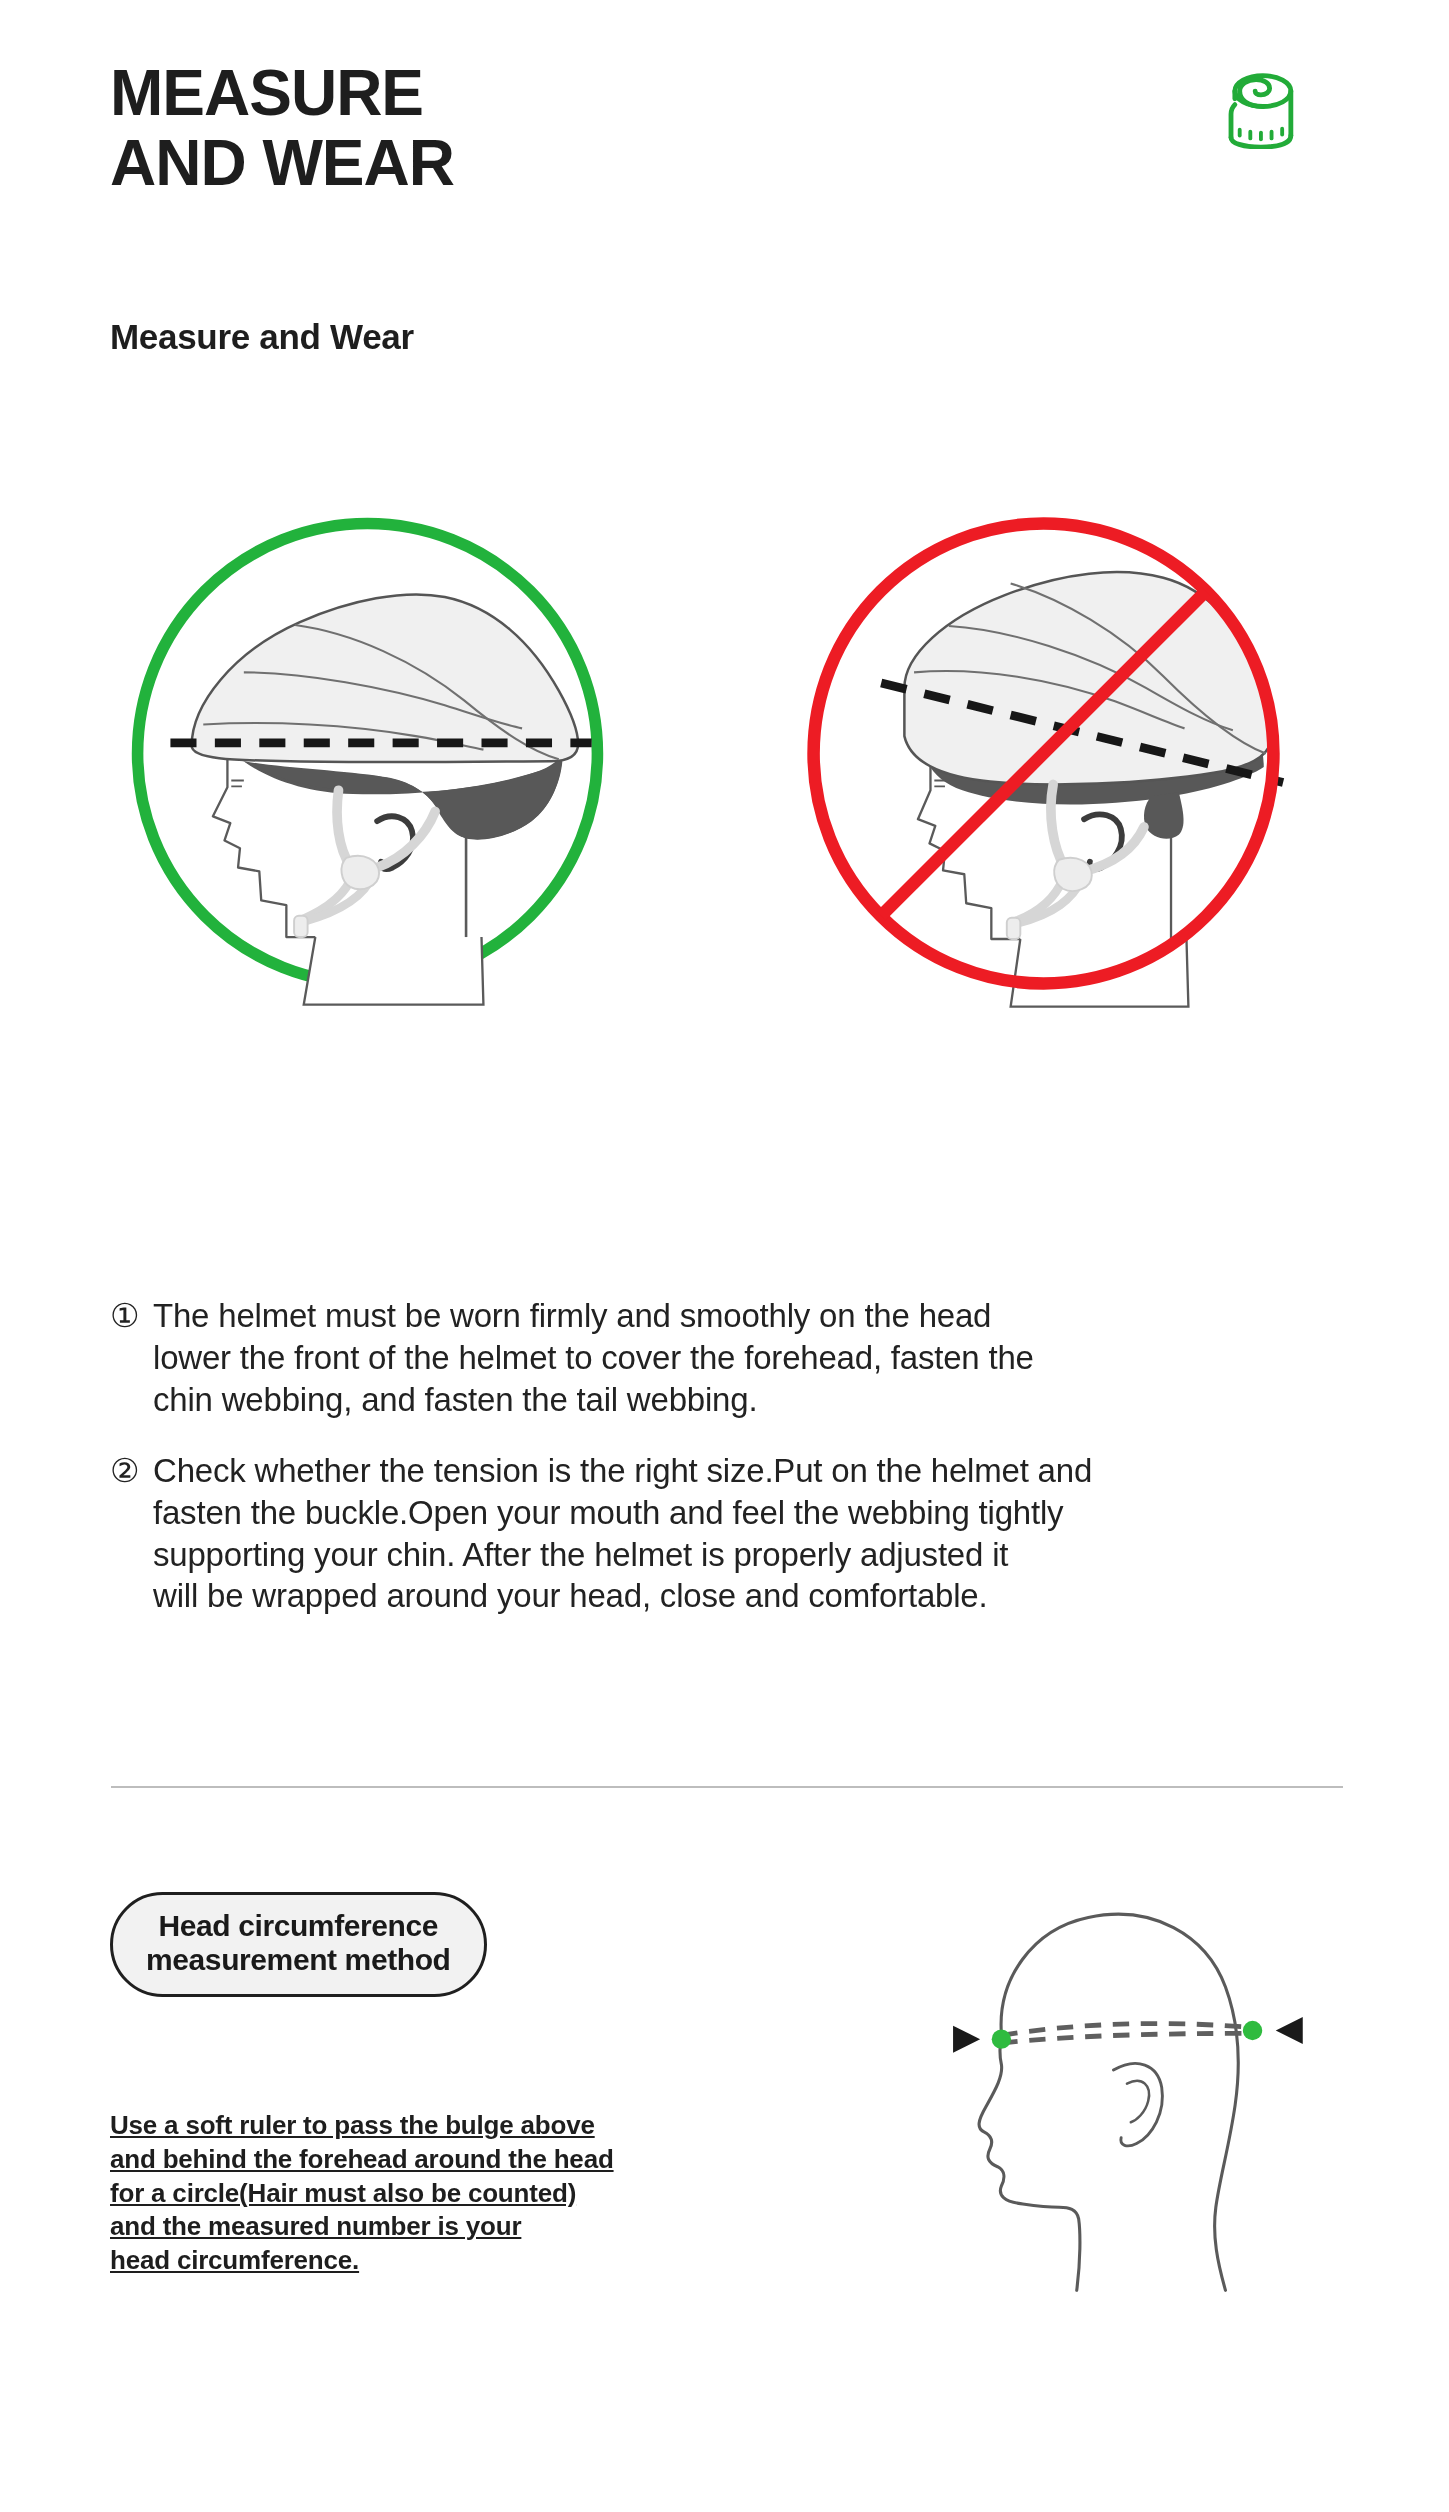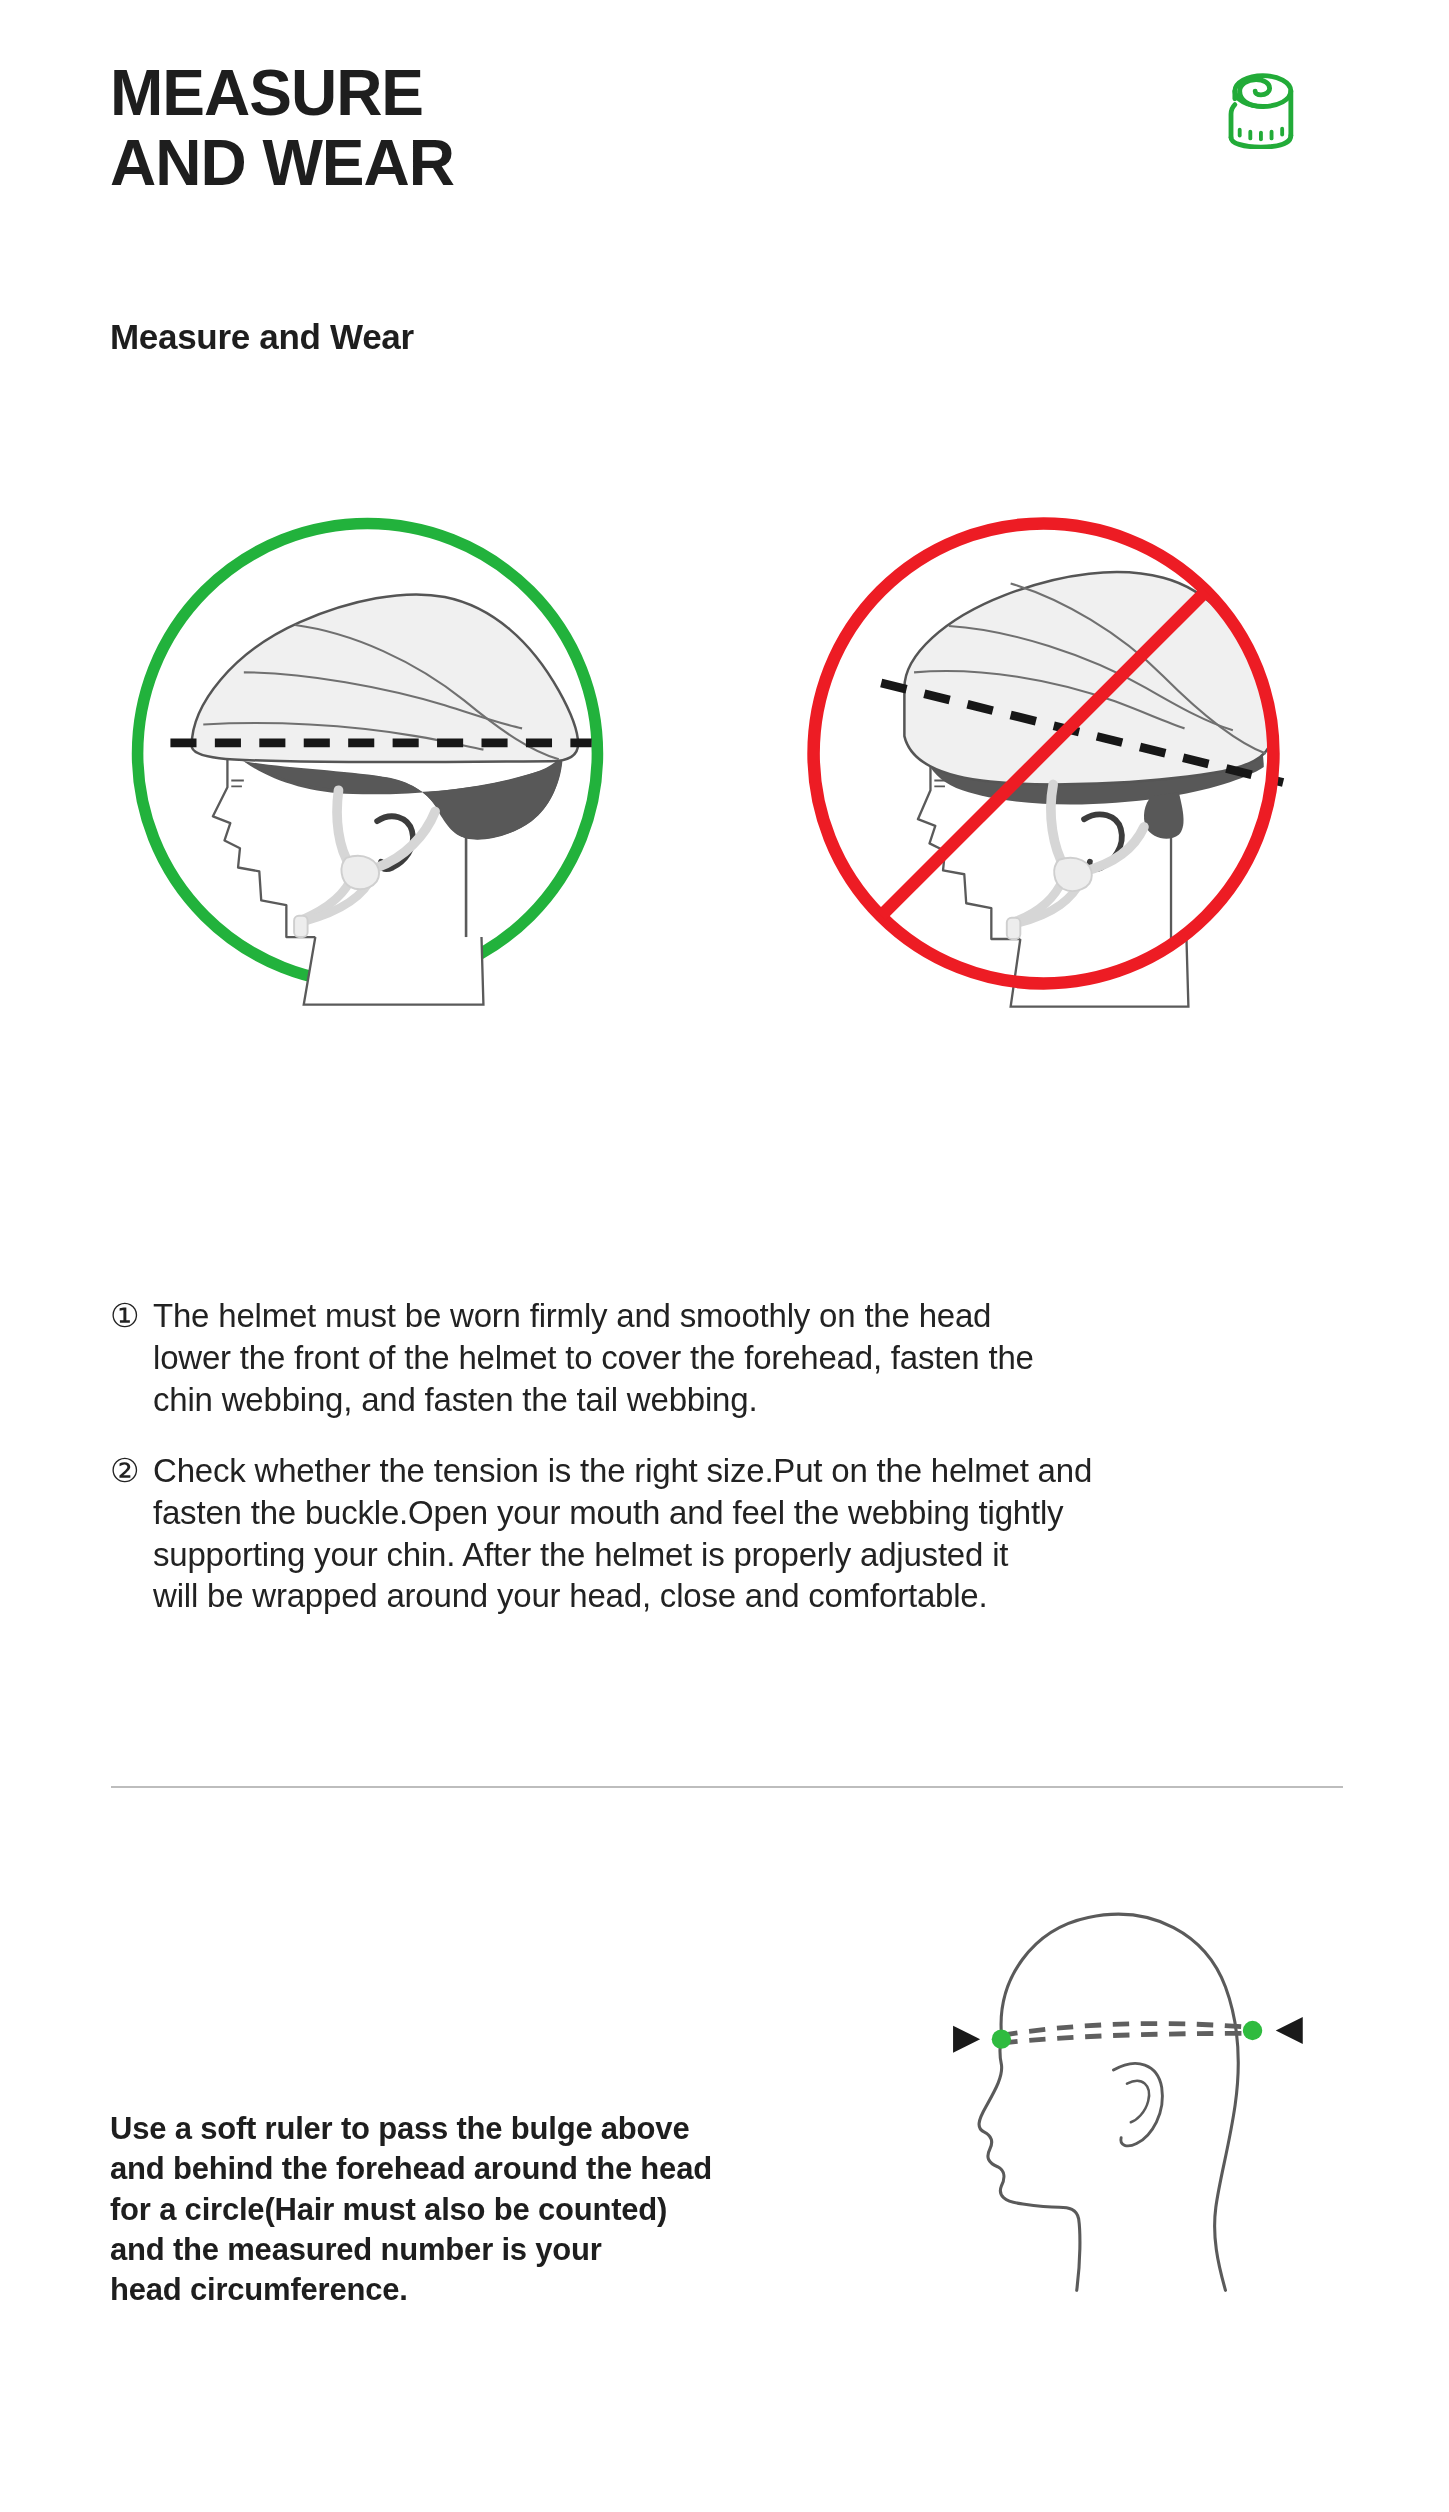--- a/index.html
+++ b/index.html
@@ -150,26 +150,27 @@
     letter-spacing: -0.4px;
     text-align: center;
     white-space: pre-line;
     box-sizing: border-box;
   }
   .bottom-text {
     position: absolute;
     left: 110px;
     top: 263px;
     width: 792px;
-    font-size: 31px;
+    font-size: 26px;
     font-weight: 700;
     line-height: 1.30;
     color: #1e1e1e;
     letter-spacing: -0.2px;
     white-space: pre-line;
+    text-decoration: underline;
   }
   .head-diagram {
     position: absolute;
     left: 870px;
     top: -29px;
     width: 483px;
     height: 483px;
   }
 </style>
 </head>
@@ -318,20 +319,22 @@
 fasten the buckle.Open your mouth and feel the webbing tightly
 supporting your chin. After the helmet is properly adjusted it
 will be wrapped around your head, close and comfortable.</span>
   </div>
 </div>
 
 <div class="divider"></div>
 
 <div class="bottom">
 
+  <div class="pill">Head circumference
+measurement method</div>
 
   <div class="bottom-text">Use a soft ruler to pass the bulge above
 and behind the forehead around the head
 for a circle(Hair must also be counted)
 and the measured number is your
 head circumference.</div>
 
   <div class="head-diagram">
     <svg width="483" height="483" viewBox="0 0 500 500">
 

